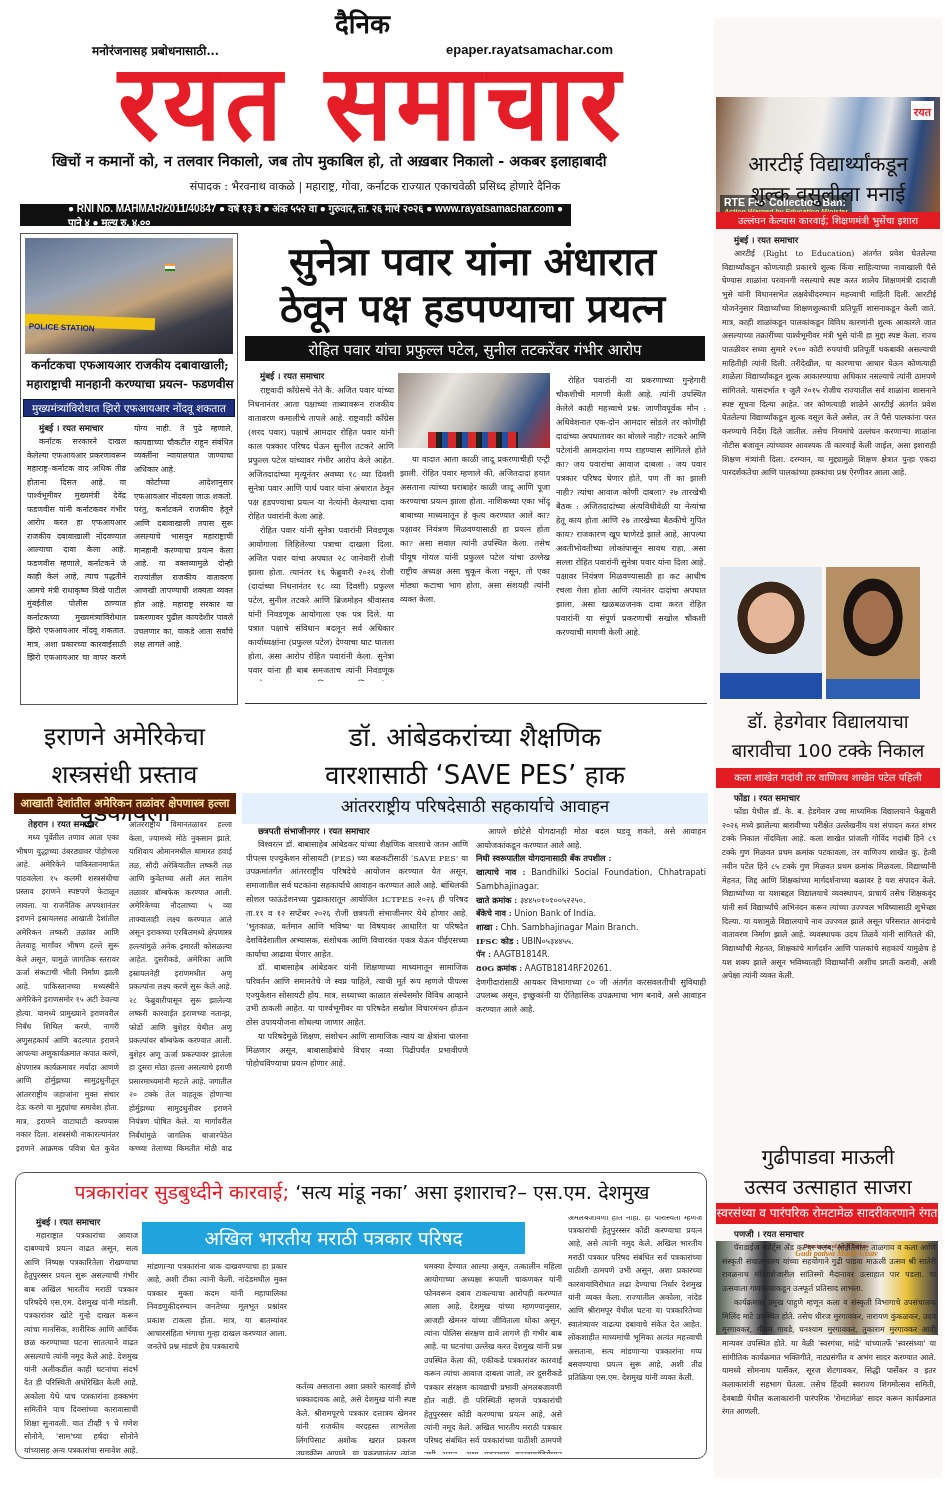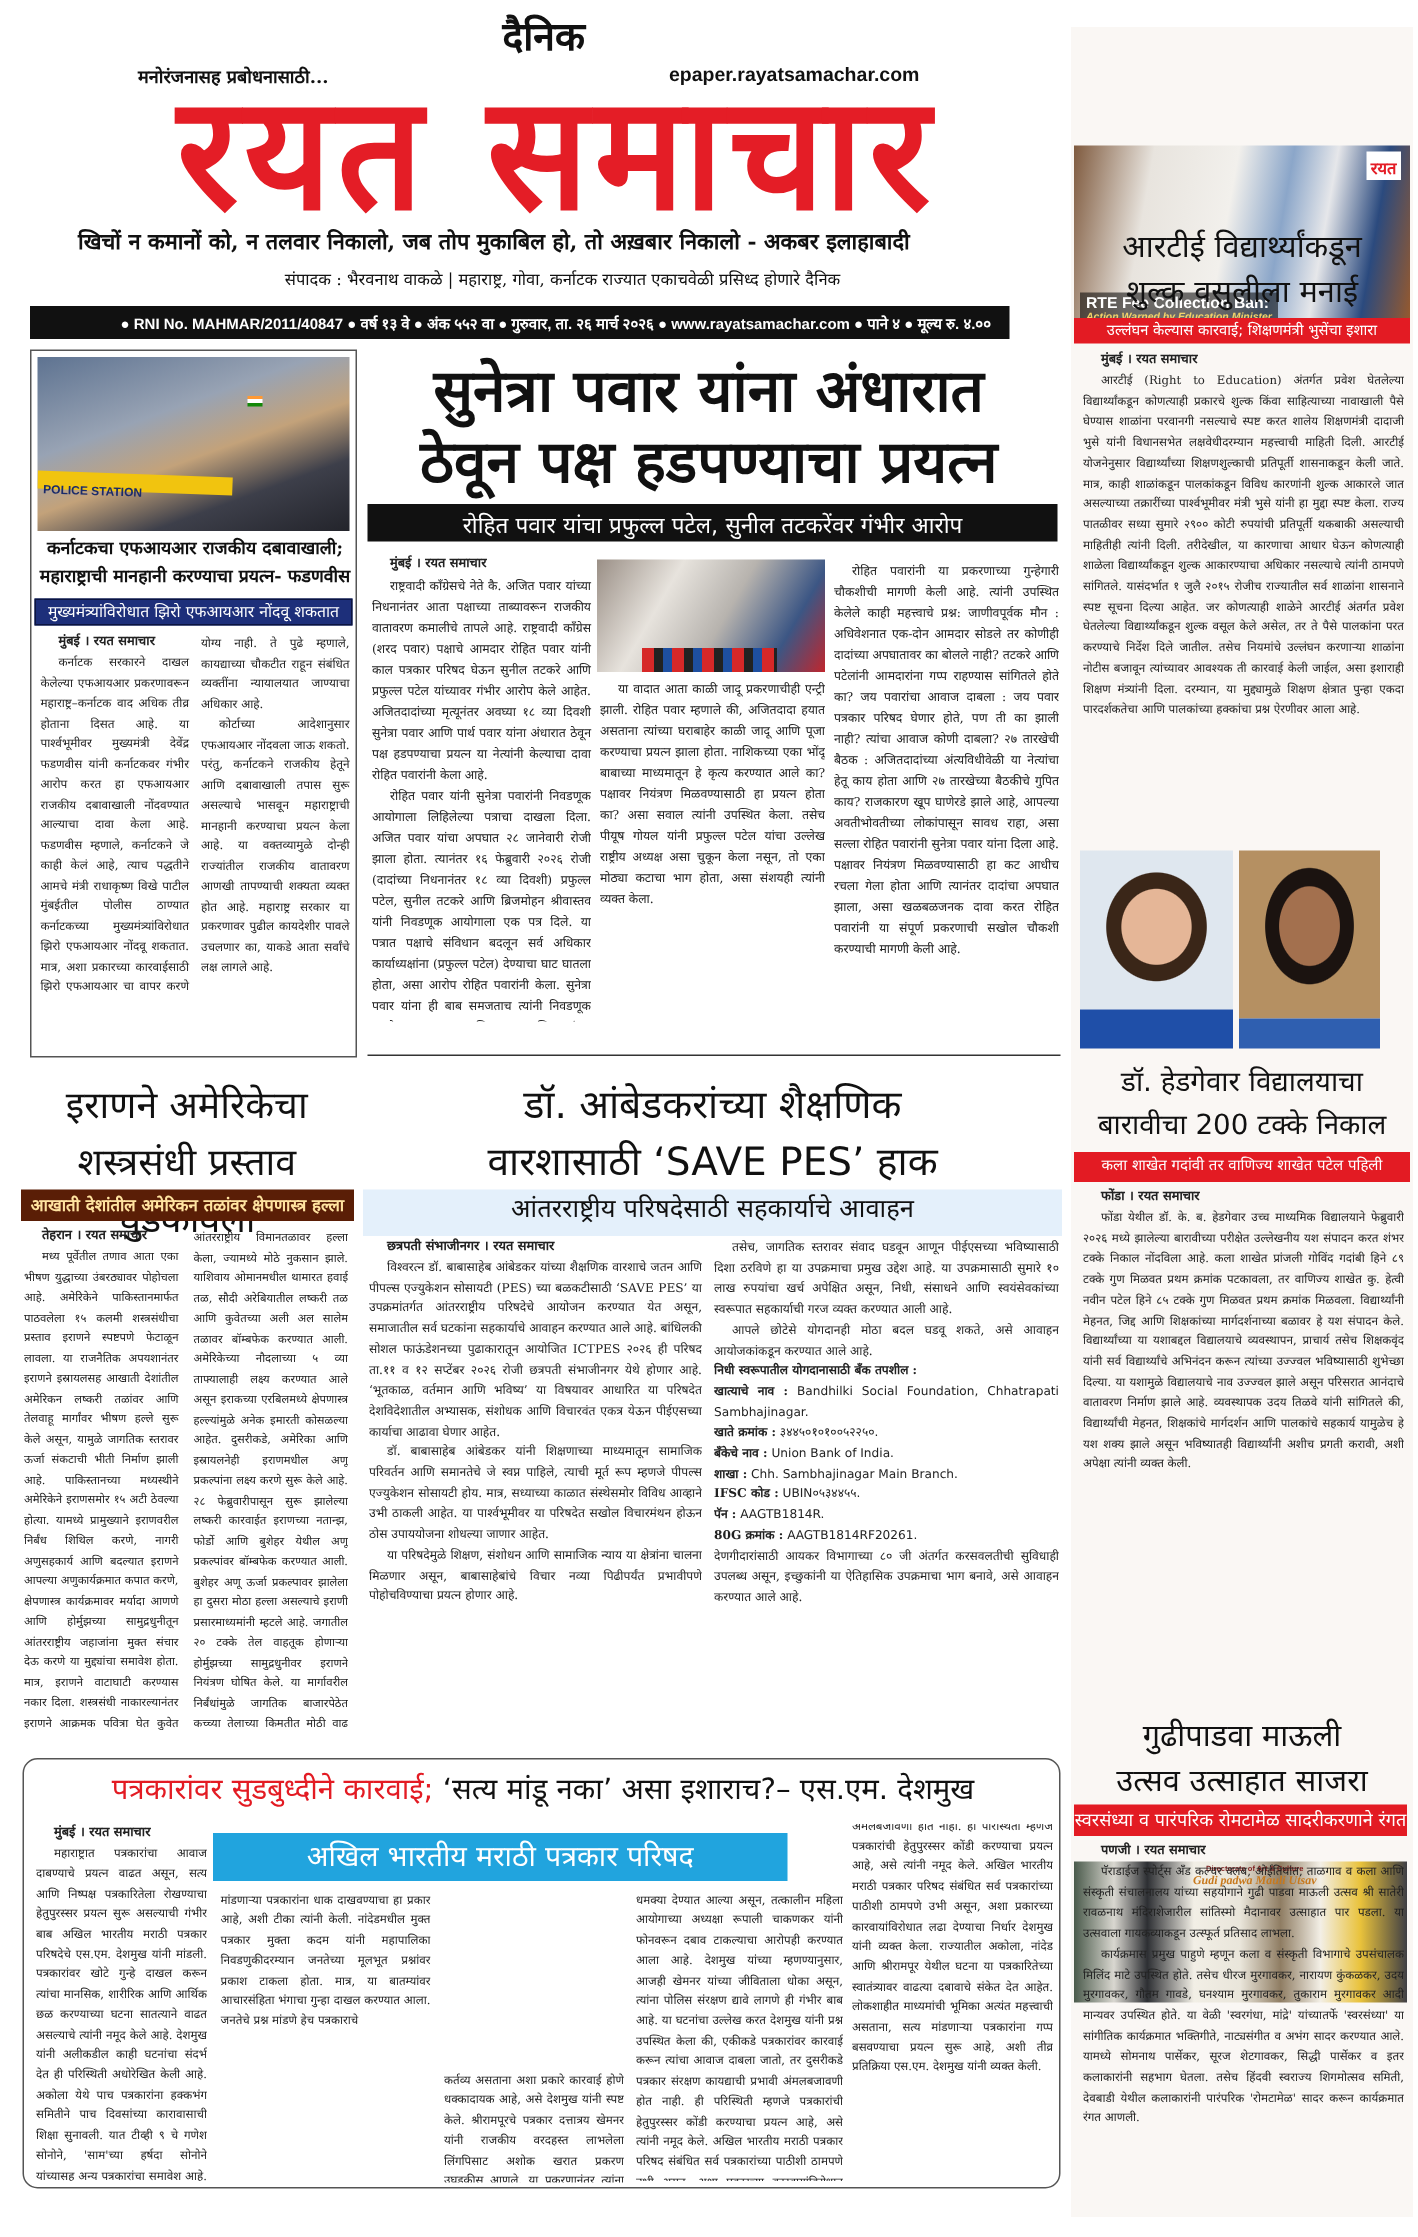--- a/index.html
+++ b/index.html
@@ -11,21 +11,21 @@
   .dateline { font-weight: bold; font-size: 8.6px; margin-left: 12px; display: block; line-height: 13px; }
   .cols2 { column-count: 2; column-gap: 10px; }
 
   
   #masthead-dainik { left: 335px; top: 5px; font-size: 26px; font-weight: bold; }
   #masthead-tagline-left { left: 92px; top: 42px; font-size: 12px; font-weight: bold; }
   #masthead-url { left: 446px; top: 42px; font-size: 13px; font-weight: bold; font-family: "Liberation Sans", sans-serif; }
   #masthead-logo { left: 118px; top: 50px; font-size: 100px; font-weight: bold; color: #e41d26; letter-spacing: 4px; line-height: 1.05; font-family: "DejaVu Sans", sans-serif; transform: scaleY(1.05); }
   #masthead-quote { left: 52px; top: 150px; width: 640px; text-align: left; font-size: 14.5px; font-weight: bold; }
   #masthead-editor { left: 80px; top: 178px; width: 590px; text-align: center; font-size: 11px; }
-  #info-bar { left: 20px; top: 204px; width: 653px; height: 22px; background: #111; color: #fff; font-size: 10px; font-weight: bold; font-family: "Liberation Sans", sans-serif; display: flex; align-items: center; justify-content: center; padding-left: 48px; }
+  #info-bar { left: 20px; top: 204px; width: 551px; height: 22px; background: #111; color: #fff; font-size: 10px; font-weight: bold; font-family: "Liberation Sans", sans-serif; display: flex; align-items: center; justify-content: center; padding-left: 48px; }
 
   
   #fadnavis-box { left: 20px; top: 233px; width: 218px; height: 472px; border: 1px solid #555; }
   .photo { background: linear-gradient(135deg, #6e7e96 0%, #8b94a6 40%, #c89a66 70%, #3a3a44 100%); position: relative; overflow: hidden; }
 
   
   #main-headline { left: 240px; top: 238px; width: 465px; text-align: center; font-size: 39px; font-weight: bold; line-height: 47px; font-family: "DejaVu Sans", sans-serif; }
   #main-subhead { left: 245px; top: 336px; width: 460px; height: 25px; background: #111; color: #fff; font-size: 15px; display: flex; align-items: center; justify-content: center; font-family: "DejaVu Sans", sans-serif; }
   .right-panel { background: #faf7f4; }
   .red-strip { background: #e31b23; color: #fff; text-align: center; font-size: 11px; font-family: "DejaVu Sans", sans-serif; line-height: 17px; }
@@ -107,21 +107,20 @@
   <div>वारशासाठी ‘SAVE PES’ हाक</div>
 </div>
 <div class="abs lightblue-strip" style="left:242px; top:793px; width:466px; height:31px;">आंतरराष्ट्रीय परिषदेसाठी सहकार्याचे आवाहन</div>
 <div class="abs body-text" style="left:246px; top:825px; width:222px; height:340px; font-size:8.1px; line-height:13.7px; overflow:hidden;">
   <span class="dateline">छत्रपती संभाजीनगर । रयत समाचार</span>
   <p>विश्वरत्न डॉ. बाबासाहेब आंबेडकर यांच्या शैक्षणिक वारशाचे जतन आणि पीपल्स एज्युकेशन सोसायटी (PES) च्या बळकटीसाठी ‘SAVE PES’ या उपक्रमांतर्गत आंतरराष्ट्रीय परिषदेचे आयोजन करण्यात येत असून, समाजातील सर्व घटकांना सहकार्याचे आवाहन करण्यात आले आहे. बांधिलकी सोशल फाऊंडेशनच्या पुढाकारातून आयोजित ICTPES २०२६ ही परिषद ता.११ व १२ सप्टेंबर २०२६ रोजी छत्रपती संभाजीनगर येथे होणार आहे. ‘भूतकाळ, वर्तमान आणि भविष्य’ या विषयावर आधारित या परिषदेत देशविदेशातील अभ्यासक, संशोधक आणि विचारवंत एकत्र येऊन पीईएसच्या कार्याचा आढावा घेणार आहेत.</p>
   <p>डॉ. बाबासाहेब आंबेडकर यांनी शिक्षणाच्या माध्यमातून सामाजिक परिवर्तन आणि समानतेचे जे स्वप्न पाहिले, त्याची मूर्त रूप म्हणजे पीपल्स एज्युकेशन सोसायटी होय. मात्र, सध्याच्या काळात संस्थेसमोर विविध आव्हाने उभी ठाकली आहेत. या पार्श्वभूमीवर या परिषदेत सखोल विचारमंथन होऊन ठोस उपाययोजना शोधल्या जाणार आहेत.</p>
   <p>या परिषदेमुळे शिक्षण, संशोधन आणि सामाजिक न्याय या क्षेत्रांना चालना मिळणार असून, बाबासाहेबांचे विचार नव्या पिढीपर्यंत प्रभावीपणे पोहोचविण्याचा प्रयत्न होणार आहे.</p>
 </div>
 <div class="abs body-text" style="left:476px; top:825px; width:230px; height:340px; font-size:8.1px; line-height:13.7px; overflow:hidden;">
-  <p>तसेच, जागतिक स्तरावर संवाद घडवून आणून पीईएसच्या भविष्यासाठी दिशा ठरविणे हा या उपक्रमाचा प्रमुख उद्देश आहे. या उपक्रमासाठी सुमारे १० लाख रुपयांचा खर्च अपेक्षित असून, निधी, संसाधने आणि स्वयंसेवकांच्या स्वरूपात सहकार्याची गरज व्यक्त करण्यात आली आहे.</p>
   <p>आपले छोटेसे योगदानही मोठा बदल घडवू शकते, असे आवाहन आयोजकांकडून करण्यात आले आहे.</p>
   <div>
     <div style="font-weight:bold;">निधी स्वरूपातील योगदानासाठी बँक तपशील :</div>
     <div><b>खात्याचे नाव :</b> <span class="sans">Bandhilki Social Foundation, Chhatrapati Sambhajinagar.</span></div>
     <div><b>खाते क्रमांक :</b> <span class="sans">३४४५०१०१००५२२५०.</span></div>
     <div><b>बँकेचे नाव :</b> <span class="sans">Union Bank of India.</span></div>
     <div><b>शाखा :</b> <span class="sans">Chh. Sambhajinagar Main Branch.</span></div>
     <div><b>IFSC कोड :</b> <span class="sans">UBIN०५३४४५५.</span></div>
     <div><b>पॅन :</b> <span class="sans">AAGTB1814R.</span></div>
     <div><b>80G क्रमांक :</b> <span class="sans">AAGTB1814RF20261.</span></div>
@@ -147,21 +146,21 @@
 <div class="abs red-strip" style="left:716px; top:212px; width:224px; height:17px; font-size:9.8px;">उल्लंघन केल्यास कारवाई; शिक्षणमंत्री भुसेंचा इशारा</div>
 <div class="abs body-text" style="left:722px; top:234px; width:214px; height:320px; font-size:7.8px; line-height:13.7px; overflow:hidden;">
   <span class="dateline">मुंबई । रयत समाचार</span>
   <p>आरटीई (Right to Education) अंतर्गत प्रवेश घेतलेल्या विद्यार्थ्यांकडून कोणत्याही प्रकारचे शुल्क किंवा साहित्याच्या नावाखाली पैसे घेण्यास शाळांना परवानगी नसल्याचे स्पष्ट करत शालेय शिक्षणमंत्री दादाजी भुसे यांनी विधानसभेत लक्षवेधीदरम्यान महत्त्वाची माहिती दिली. आरटीई योजनेनुसार विद्यार्थ्यांच्या शिक्षणशुल्काची प्रतिपूर्ती शासनाकडून केली जाते. मात्र, काही शाळांकडून पालकांकडून विविध कारणांनी शुल्क आकारले जात असल्याच्या तक्रारींच्या पार्श्वभूमीवर मंत्री भुसे यांनी हा मुद्दा स्पष्ट केला. राज्य पातळीवर सध्या सुमारे २९०० कोटी रुपयांची प्रतिपूर्ती थकबाकी असल्याची माहितीही त्यांनी दिली. तरीदेखील, या कारणाचा आधार घेऊन कोणत्याही शाळेला विद्यार्थ्यांकडून शुल्क आकारण्याचा अधिकार नसल्याचे त्यांनी ठामपणे सांगितले. यासंदर्भात १ जुलै २०१५ रोजीच राज्यातील सर्व शाळांना शासनाने स्पष्ट सूचना दिल्या आहेत. जर कोणत्याही शाळेने आरटीई अंतर्गत प्रवेश घेतलेल्या विद्यार्थ्यांकडून शुल्क वसूल केले असेल, तर ते पैसे पालकांना परत करण्याचे निर्देश दिले जातील. तसेच नियमांचे उल्लंघन करणाऱ्या शाळांना नोटीस बजावून त्यांच्यावर आवश्यक ती कारवाई केली जाईल, असा इशाराही शिक्षण मंत्र्यांनी दिला. दरम्यान, या मुद्द्यामुळे शिक्षण क्षेत्रात पुन्हा एकदा पारदर्शकतेचा आणि पालकांच्या हक्कांचा प्रश्न ऐरणीवर आला आहे.</p>
 </div>
 
 <div class="abs" style="left:720px; top:567px; width:102px; height:132px; background: radial-gradient(ellipse at 50% 48%, #e5b697 0 32%, #3a2618 33% 46%, #dfe7ef 47%); border-bottom:26px solid #1f4fa8;"></div>
 <div class="abs" style="left:826px; top:567px; width:94px; height:132px; background: radial-gradient(ellipse at 50% 45%, #a3704e 0 30%, #1b1310 31% 44%, #b59062 45%); border-bottom:20px solid #2f5fb0;"></div>
 <div class="abs h-big" style="left:714px; top:707px; width:228px; font-size:18.5px; line-height:29px; font-weight:normal;">
   <div>डॉ. हेडगेवार विद्यालयाचा</div>
-  <div>बारावीचा 200 टक्के निकाल</div>
+  <div>बारावीचा 100 टक्के निकाल</div>
 </div>
 <div class="abs red-strip" style="left:716px; top:768px; width:224px; height:20px; font-size:10px; line-height:20px;">कला शाखेत गदांवी तर वाणिज्य शाखेत पटेल पहिली</div>
 <div class="abs body-text" style="left:722px; top:792px; width:214px; height:245px; font-size:7.8px; line-height:13.7px; overflow:hidden;">
   <span class="dateline">फोंडा । रयत समाचार</span>
   <p>फोंडा येथील डॉ. के. ब. हेडगेवार उच्च माध्यमिक विद्यालयाने फेब्रुवारी २०२६ मध्ये झालेल्या बारावीच्या परीक्षेत उल्लेखनीय यश संपादन करत शंभर टक्के निकाल नोंदविला आहे. कला शाखेत प्रांजली गोविंद गदांबी हिने ८९ टक्के गुण मिळवत प्रथम क्रमांक पटकावला, तर वाणिज्य शाखेत कु. हेत्वी नवीन पटेल हिने ८५ टक्के गुण मिळवत प्रथम क्रमांक मिळवला. विद्यार्थ्यांनी मेहनत, जिद्द आणि शिक्षकांच्या मार्गदर्शनाच्या बळावर हे यश संपादन केले. विद्यार्थ्यांच्या या यशाबद्दल विद्यालयाचे व्यवस्थापन, प्राचार्य तसेच शिक्षकवृंद यांनी सर्व विद्यार्थ्यांचे अभिनंदन करून त्यांच्या उज्ज्वल भविष्यासाठी शुभेच्छा दिल्या. या यशामुळे विद्यालयाचे नाव उज्ज्वल झाले असून परिसरात आनंदाचे वातावरण निर्माण झाले आहे. व्यवस्थापक उदय तिळवे यांनी सांगितले की, विद्यार्थ्यांची मेहनत, शिक्षकांचे मार्गदर्शन आणि पालकांचे सहकार्य यामुळेच हे यश शक्य झाले असून भविष्यातही विद्यार्थ्यांनी अशीच प्रगती करावी, अशी अपेक्षा त्यांनी व्यक्त केली.</p>
 </div>
 
 <div class="abs photo" style="left:716px; top:1043px; width:222px; height:94px; background: linear-gradient(90deg,#4a5a4b 0%,#d9d7d0 12%,#2d2f33 22%,#f2efe6 36%,#e9e5da 50%,#8f7d63 62%,#f3efe6 74%,#e9c23b 86%,#3f3f45 100%);">
   <div style="position:absolute; left:68px; top:2px; width:105px; text-align:center;">
     <div style="font-size:5px; color:#7a1a1a; font-weight:bold; font-family:'Liberation Sans',sans-serif;">Directorate of Art &amp; Culture</div>

